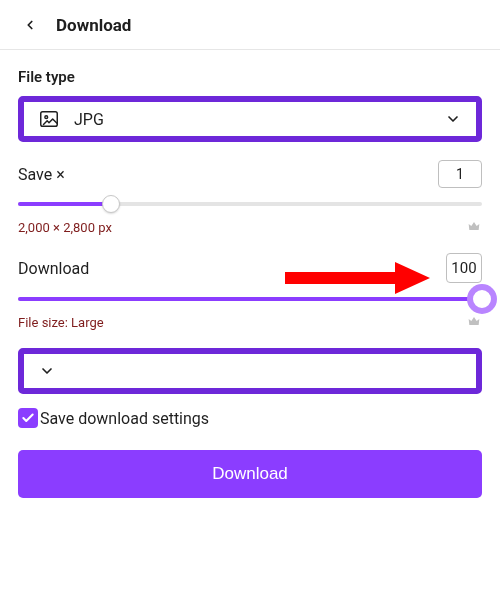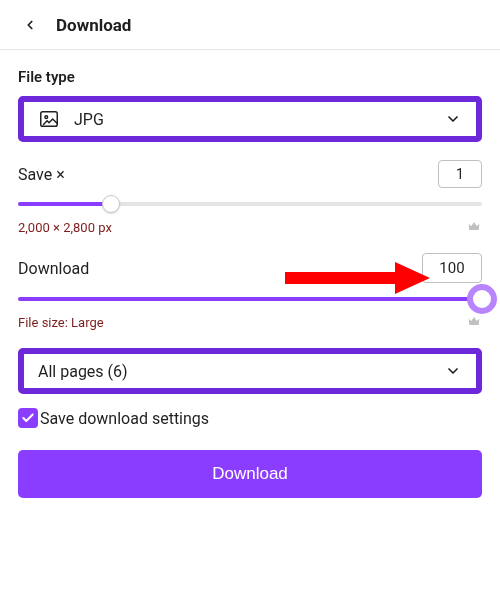--- a/index.html
+++ b/index.html
@@ -67,21 +67,21 @@
   .chev { width:18px;height:18px;display:flex;align-items:center;justify-content:center; }
   .num-input {
     width: 44px;
     height: 28px;
     border: 1px solid #bfbfbf;
     border-radius: 4px;
     text-align: center;
     font-size: 14px;
     display:flex;align-items:center;justify-content:center;
   }
-  .num-input.wide { width: 60px; height: 30px; font-size:15px;}
+  .num-input.wide { width: 36px; height: 30px; font-size:15px;}
   .slider-wrap { position: relative; height: 20px; margin-bottom: 4px; }
   .track-bg {
     position:absolute; left:0; right:0; top:50%; transform:translateY(-50%);
     height:4px; background:#e4e4e4; border-radius:2px;
   }
   .track-fill {
     position:absolute; left:0; top:50%; transform:translateY(-50%);
     height:4px; background:#8b3dff; border-radius:2px;
   }
   .thumb {
@@ -184,23 +184,20 @@
   <div class="sub-row">
     <span>File size: Large</span>
     <span class="crown">
       <svg width="16" height="16" viewBox="0 0 24 24" fill="#c0c0c0">
           <path d="M5 18h14l1-9-4 3-4-6-4 6-4-3 1 9z"></path>
         </svg>
     </span>
   </div>
 
   <div class="select" style="margin-bottom:14px;">
-    <div class="left">
-      <span class="value">All pages (6)</span>
-    </div>
     <span class="chev">
       <svg width="16" height="16" viewBox="0 0 24 24" fill="none" stroke="#1f1f1f" stroke-width="2.5" stroke-linecap="round" stroke-linejoin="round">
           <polyline points="6 9 12 15 18 9"></polyline>
         </svg>
     </span>
   </div>
 
   <div class="checkbox-row">
     <div class="checkbox">
       <svg width="14" height="14" viewBox="0 0 24 24" fill="none" stroke="#fff" stroke-width="3.5" stroke-linecap="round" stroke-linejoin="round">

